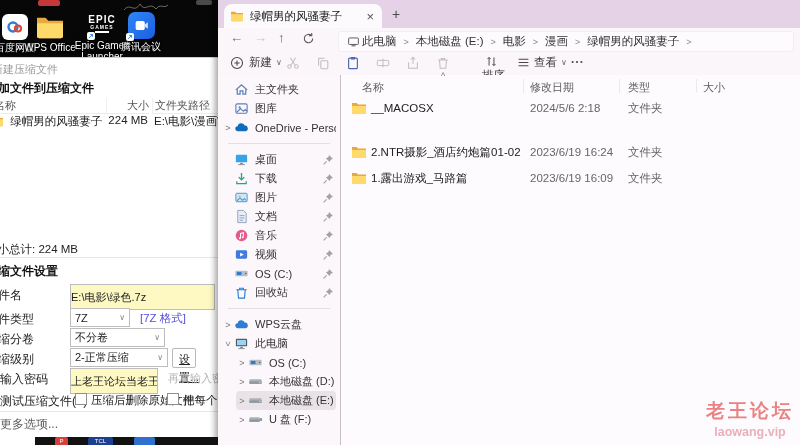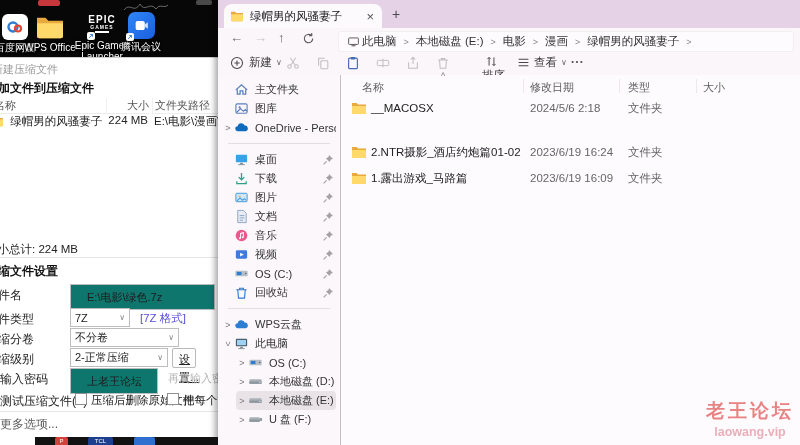--- a/index.html
+++ b/index.html
@@ -19,21 +19,21 @@
   #dlg-title{position:absolute;left:6px;top:4px;font-size:11px;color:#9a9a9a;}
   #dlg-add-title{position:absolute;left:0;top:22px;font-weight:bold;font-size:12px;color:#111;}
   .dtable-h{position:absolute;top:40px;height:15px;font-size:11px;color:#555;border-bottom:1px solid #ececec;}
   .dtable-c{position:absolute;top:56px;height:16px;font-size:11.5px;color:#222;white-space:nowrap;}
   #dlg-total{position:absolute;left:0;top:184px;font-size:11.5px;color:#222;}
   .dlg-sep{position:absolute;left:0;right:0;height:1px;background:#e6e6e6;}
   #dlg-settings-title{position:absolute;left:0;top:205px;font-weight:bold;font-size:12px;color:#111;}
   .f-row{position:absolute;left:0;right:0;height:20px;}
   .f-label{position:absolute;left:0;top:3px;font-size:12px;color:#222;white-space:nowrap;}
   .f-label.full{left:14px;}
-  .tbox{position:absolute;top:0;height:26px;border:1px solid #bdbdbd;background:#0f766e;font-size:11px;color:#1c1c1c;padding:0 16px;box-sizing:border-box;font-family:inherit;}
+  .tbox{position:absolute;top:0;height:26px;border:1px solid #bdbdbd;background:#fef9c3;font-size:11px;color:#1c1c1c;padding:0 0;box-sizing:border-box;font-family:inherit;}
   .dsel{position:absolute;top:0;height:19px;border:1px solid #bdbdbd;background:#fff;font-size:11px;color:#1c1c1c;box-sizing:border-box;display:flex;align-items:center;padding:0 4px;justify-content:space-between;}
   .dsel .ca{color:#888;font-size:8px;margin-left:4px;}
   .dlink{position:absolute;top:3px;font-size:11.5px;color:#5751d5;white-space:nowrap;}
   .dbtn{position:absolute;top:0;height:20px;border:1px solid #b9b9b9;background:#fdfdfd;font-size:11px;color:#222;text-align:center;line-height:18px;box-sizing:border-box;border-radius:2px;}
   .ghost{position:absolute;top:3px;font-size:11px;color:#b5b5b5;white-space:nowrap;}
   .cbx{display:inline-block;width:10px;height:10px;border:1px solid #8f8f8f;background:#fff;vertical-align:-1px;margin-right:4px;}
   .chk{position:absolute;top:3px;font-size:11.5px;color:#222;white-space:nowrap;}
   #dlg-more{position:absolute;left:14px;top:358px;font-size:12px;color:#5c5c5c;}
   
   #explorer{position:absolute;left:218px;top:0;width:582px;height:445px;background:#fdfbfc;box-shadow:-3px 0 6px rgba(0,0,0,.35);z-index:10;}
@@ -175,21 +175,21 @@
     <span class="f-label">文件类型</span>
     <div class="dsel" style="left:84px;width:60px;">
       <span>7Z</span>
         <span class="ca">∨</span>
     </div>
     <span class="dlink" style="left:154px;">[7Z 格式]</span>
   </div>
 
   <div class="f-row" style="top:270px;">
     <span class="f-label">压缩分卷</span>
-    <div class="dsel" style="left:84px;width:109px;">
+    <div class="dsel" style="left:84px;width:95px;">
       <span>不分卷</span>
         <span class="ca">∨</span>
     </div>
   </div>
 
   <div class="f-row" style="top:290px;">
     <span class="f-label">压缩级别</span>
     <div class="dsel" style="left:84px;width:98px;">
       <span>2-正常压缩</span>
         <span class="ca">∨</span>

